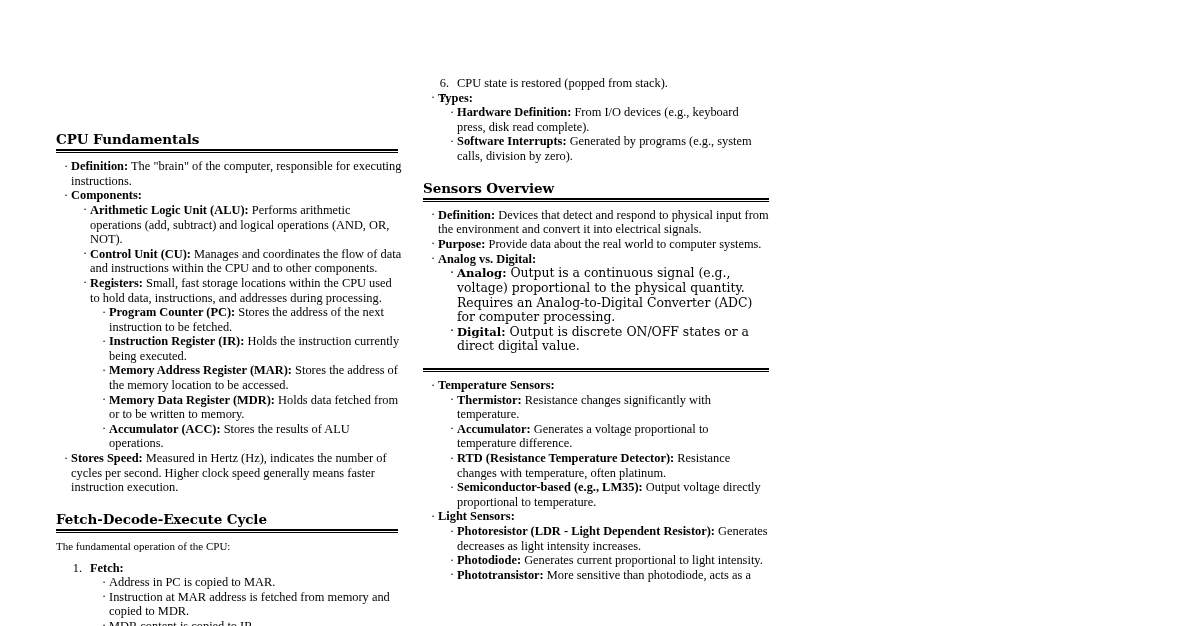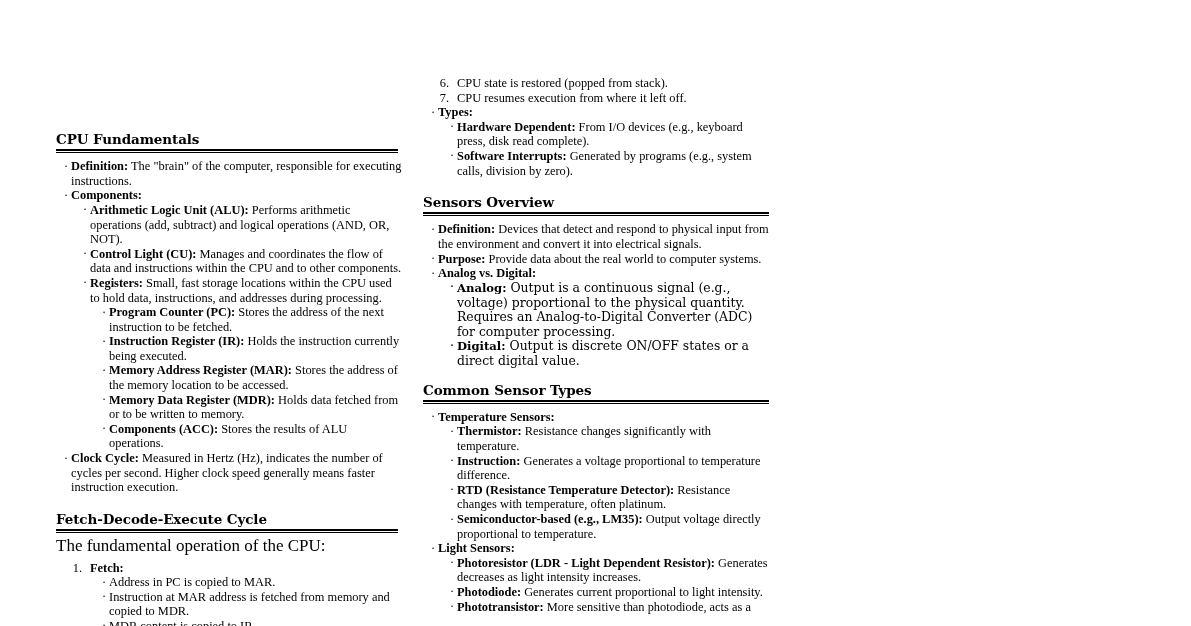--- a/index.html
+++ b/index.html
@@ -62,21 +62,21 @@
   }
   .rule.short { width: 342px; }
   .rule.full  { width: 346px; }
 
   .sec-gap { height: 17px; }
   .sec-gap-sm { height: 14px; }
 
   
   p.body {
     margin: 0 0 3px 0;
-    font-size: 17px;
+    font-size: 11px;
     line-height: 14.6px;
   }
 
   
   ul.lvl {
     list-style: none;
     margin: 0;
     padding: 0;
   }
   ul.lvl > li {
@@ -152,21 +152,21 @@
           <span class="bullet">·</span>
           <b>Components:</b>
 
           <ul class="lvl l2">
             <li>
               <span class="bullet">·</span>
               <b>Arithmetic Logic Unit (ALU):</b><span> Performs arithmetic operations (add, subtract) and logical operations (AND, OR, NOT).</span>
             </li>
             <li>
               <span class="bullet">·</span>
-              <b>Control Light (CU):</b><span> Manages and coordinates the flow of data and instructions within the CPU and to other components.</span>
+              <b>Control Unit (CU):</b><span> Manages and coordinates the flow of data and instructions within the CPU and to other components.</span>
             </li>
             <li>
               <span class="bullet">·</span>
               <b>Registers:</b><span> Small, fast storage locations within the CPU used to hold data, instructions, and addresses during processing.</span>
 
               <ul class="lvl l3">
                 <li>
                   <span class="bullet">·</span>
                   <b>Program Counter (PC):</b><span> Stores the address of the next instruction to be fetched.</span>
                 </li>
@@ -177,29 +177,29 @@
                 <li>
                   <span class="bullet">·</span>
                   <b>Memory Address Register (MAR):</b><span> Stores the address of the memory location to be accessed.</span>
                 </li>
                 <li>
                   <span class="bullet">·</span>
                   <b>Memory Data Register (MDR):</b><span> Holds data fetched from or to be written to memory.</span>
                 </li>
                 <li>
                   <span class="bullet">·</span>
-                  <b>Components (ACC):</b><span> Stores the results of ALU operations.</span>
+                  <b>Accumulator (ACC):</b><span> Stores the results of ALU operations.</span>
                 </li>
               </ul>
             </li>
           </ul>
         </li>
         <li>
           <span class="bullet">·</span>
-          <b>Clock Cycle:</b><span> Measured in Hertz (Hz), indicates the number of cycles per second. Higher clock speed generally means faster instruction execution.</span>
+          <b>Stores Speed:</b><span> Measured in Hertz (Hz), indicates the number of cycles per second. Higher clock speed generally means faster instruction execution.</span>
         </li>
       </ul>
 
       <div class="sec-gap"></div>
 
       <h2 class="section">Fetch-Decode-Execute Cycle</h2>
       <div class="rule short"></div>
 
       <p class="body">The fundamental operation of the CPU:</p>
 
@@ -240,32 +240,31 @@
   <div class="col col-right">
     <div class="flow">
 
       <ol class="num indent-r">
         <li>
           <span class="numlab">6.</span>
           <span>CPU state is restored (popped from stack).</span>
         </li>
         <li>
           <span class="numlab">7.</span>
-          <span>CPU resumes execution from where it left off.</span>
         </li>
       </ol>
 
       <ul class="lvl l1">
         <li>
           <span class="bullet">·</span>
           <b>Types:</b>
           <ul class="lvl l2">
             <li>
               <span class="bullet">·</span>
-              <b>Hardware Dependent:</b><span> From I/O devices (e.g., keyboard press, disk read complete).</span>
+              <b>Hardware Definition:</b><span> From I/O devices (e.g., keyboard press, disk read complete).</span>
             </li>
             <li>
               <span class="bullet">·</span>
               <b>Software Interrupts:</b><span> Generated by programs (e.g., system calls, division by zero).</span>
             </li>
           </ul>
         </li>
       </ul>
 
       <div class="sec-gap"></div>
@@ -293,35 +292,34 @@
             <li>
               <span class="bullet">·</span>
               <b>Digital:</b><span> Output is discrete ON/OFF states or a direct digital value.</span>
             </li>
           </ul>
         </li>
       </ul>
 
       <div class="sec-gap-sm"></div>
 
-      <h2 class="section">Common Sensor Types</h2>
       <div class="rule full"></div>
 
       <ul class="lvl l1">
         <li>
           <span class="bullet">·</span>
           <b>Temperature Sensors:</b>
           <ul class="lvl l2">
             <li>
               <span class="bullet">·</span>
               <b>Thermistor:</b><span> Resistance changes significantly with temperature.</span>
             </li>
             <li>
               <span class="bullet">·</span>
-              <b>Instruction:</b><span> Generates a voltage proportional to temperature difference.</span>
+              <b>Accumulator:</b><span> Generates a voltage proportional to temperature difference.</span>
             </li>
             <li>
               <span class="bullet">·</span>
               <b>RTD (Resistance Temperature Detector):</b><span> Resistance changes with temperature, often platinum.</span>
             </li>
             <li>
               <span class="bullet">·</span>
               <b>Semiconductor-based (e.g., LM35):</b><span> Output voltage directly proportional to temperature.</span>
             </li>
           </ul>

